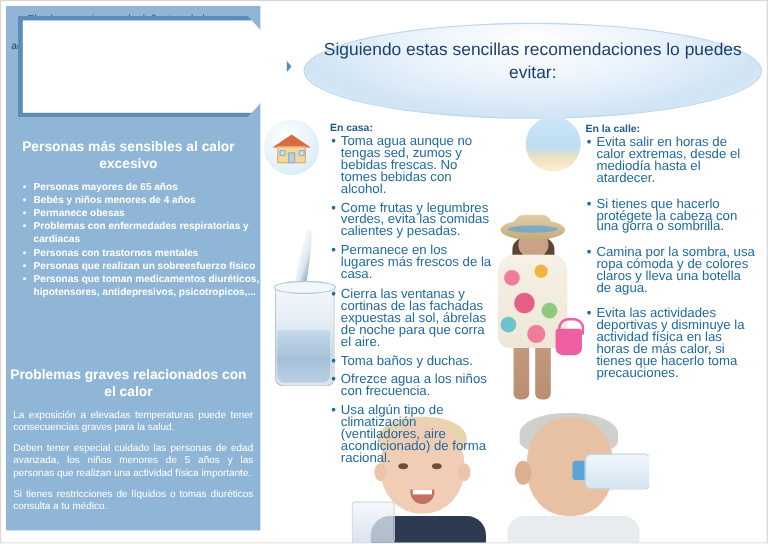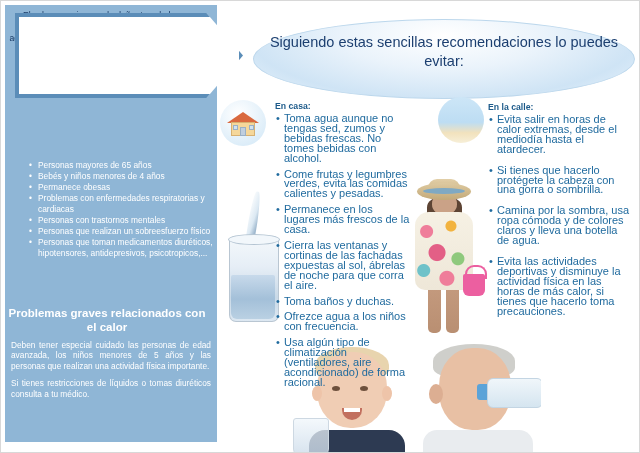--- a/index.html
+++ b/index.html
@@ -26,21 +26,21 @@
            clip-path:polygon(0 0,84% 0,100% 50%,84% 100%,0 100%);}
   .callout-txt{position:absolute;left:6px;top:9px;width:182px;
                text-align:center;color:#1a3b66;font-size:8.6px;line-height:11.6px;}
 
   .lp-head{position:absolute;color:#ffffff;font-weight:bold;font-size:11.5px;
            line-height:13.5px;text-align:center;}
   .lp-head.h1{left:6px;top:116px;width:200px;}
   .lp-head.h2{left:6px;top:306px;width:200px;}
 
   .lp-list{position:absolute;left:12px;top:143px;width:198px;
-           margin:16px;padding:0;list-style:none;}
+           margin:6px;padding:0;list-style:none;font-weight:bold;}
   .lp-list li{position:relative;padding-left:9px;color:#ffffff;
               font-size:8.4px;line-height:10.6px;margin-bottom:0.5px;}
   .lp-list li:before{content:"\2022";position:absolute;left:0;top:0;color:#ffffff;}
 
   .lp-paras{position:absolute;left:10px;top:339px;width:200px;}
   .lp-paras p{margin:0 0 7px 0;color:#ffffff;font-size:8.3px;line-height:10.4px;
               text-align:justify;}
 
   
   .hdr-ellipse{position:absolute;left:252px;top:18px;width:380px;height:78px;
@@ -171,34 +171,36 @@
 <div id="poster">
 
   <div class="left-panel"></div>
 
   <div class="callout">
     <div class="callout-inner"></div>
   </div>
   <div class="callout-txt">El calor excesivo
 puede dañar tu salud,  llegando a producir: deshidratación, agotamiento, desmayos y golpes de calor muy peligrosos, causando graves problemas, incluso la muerte.</div>
 
+  <div class="lp-head h1">Personas más sensibles al calor excesivo</div>
 
   <ul class="lp-list">
     <li>Personas mayores de 65 años</li>
     <li>Bebés y niños menores de 4 años</li>
     <li>Permanece obesas</li>
     <li>Problemas con enfermedades respiratorias y cardiacas</li>
     <li>Personas con trastornos mentales</li>
     <li>Personas que realizan un sobreesfuerzo físico</li>
     <li>Personas que toman medicamentos diuréticos, hipotensores, antidepresivos, psicotropicos,...</li>
   </ul>
 
   <div class="lp-head h2">Problemas graves relacionados con el calor</div>
 
   <div class="lp-paras">
+    <p>La exposición a elevadas temperaturas puede tener consecuencias graves para la salud.</p>
     <p>Deben tener especial cuidado las personas de edad avanzada, los niños menores de 5 años y las personas que realizan una actividad física importante.</p>
     <p>Si tienes restricciones de líquidos o tomas diuréticos consulta a tu médico.</p>
   </div>
 
   <div class="hdr-ellipse"></div>
   <div class="hdr-txt">Siguiendo estas sencillas recomendaciones lo puedes evitar:</div>
 
   <div class="badge badge-house">
     <div class="house">
       <div class="roof"></div>

